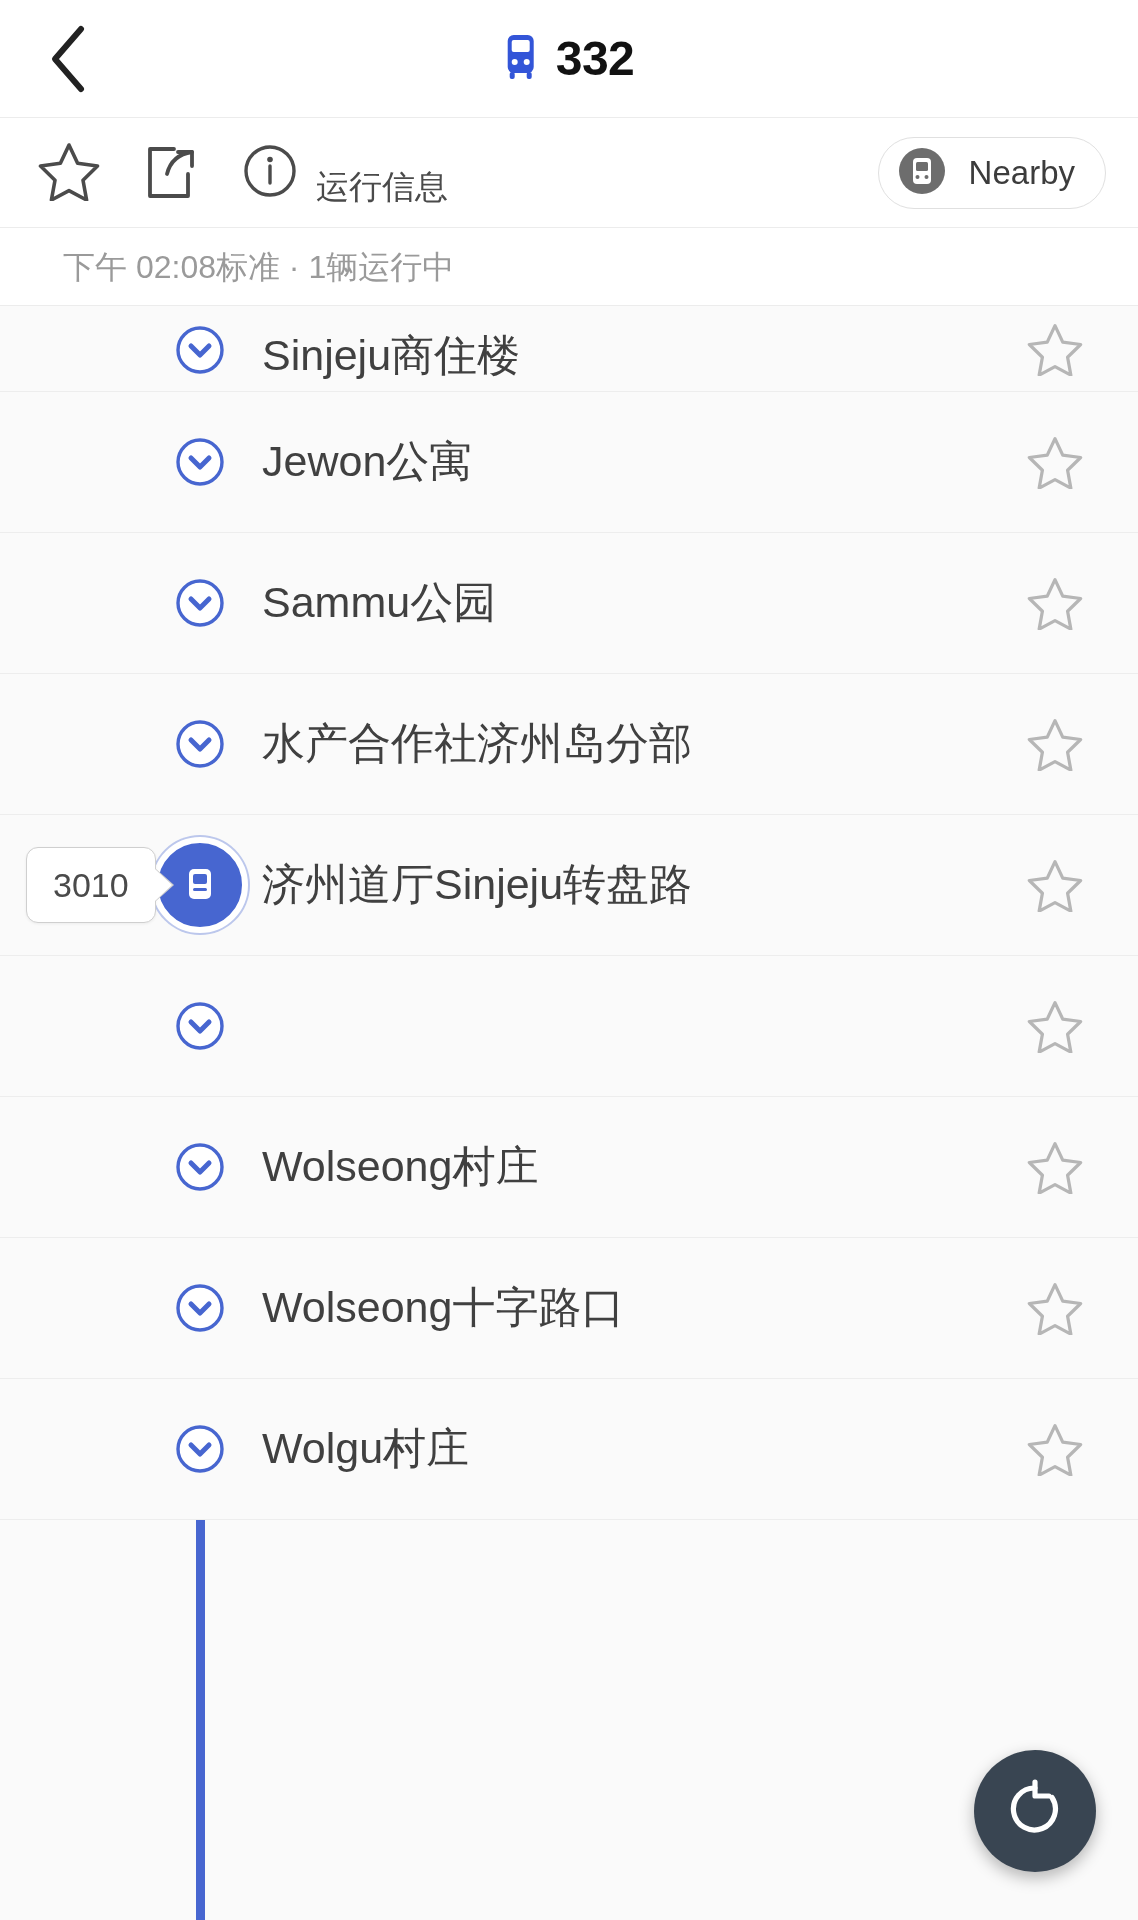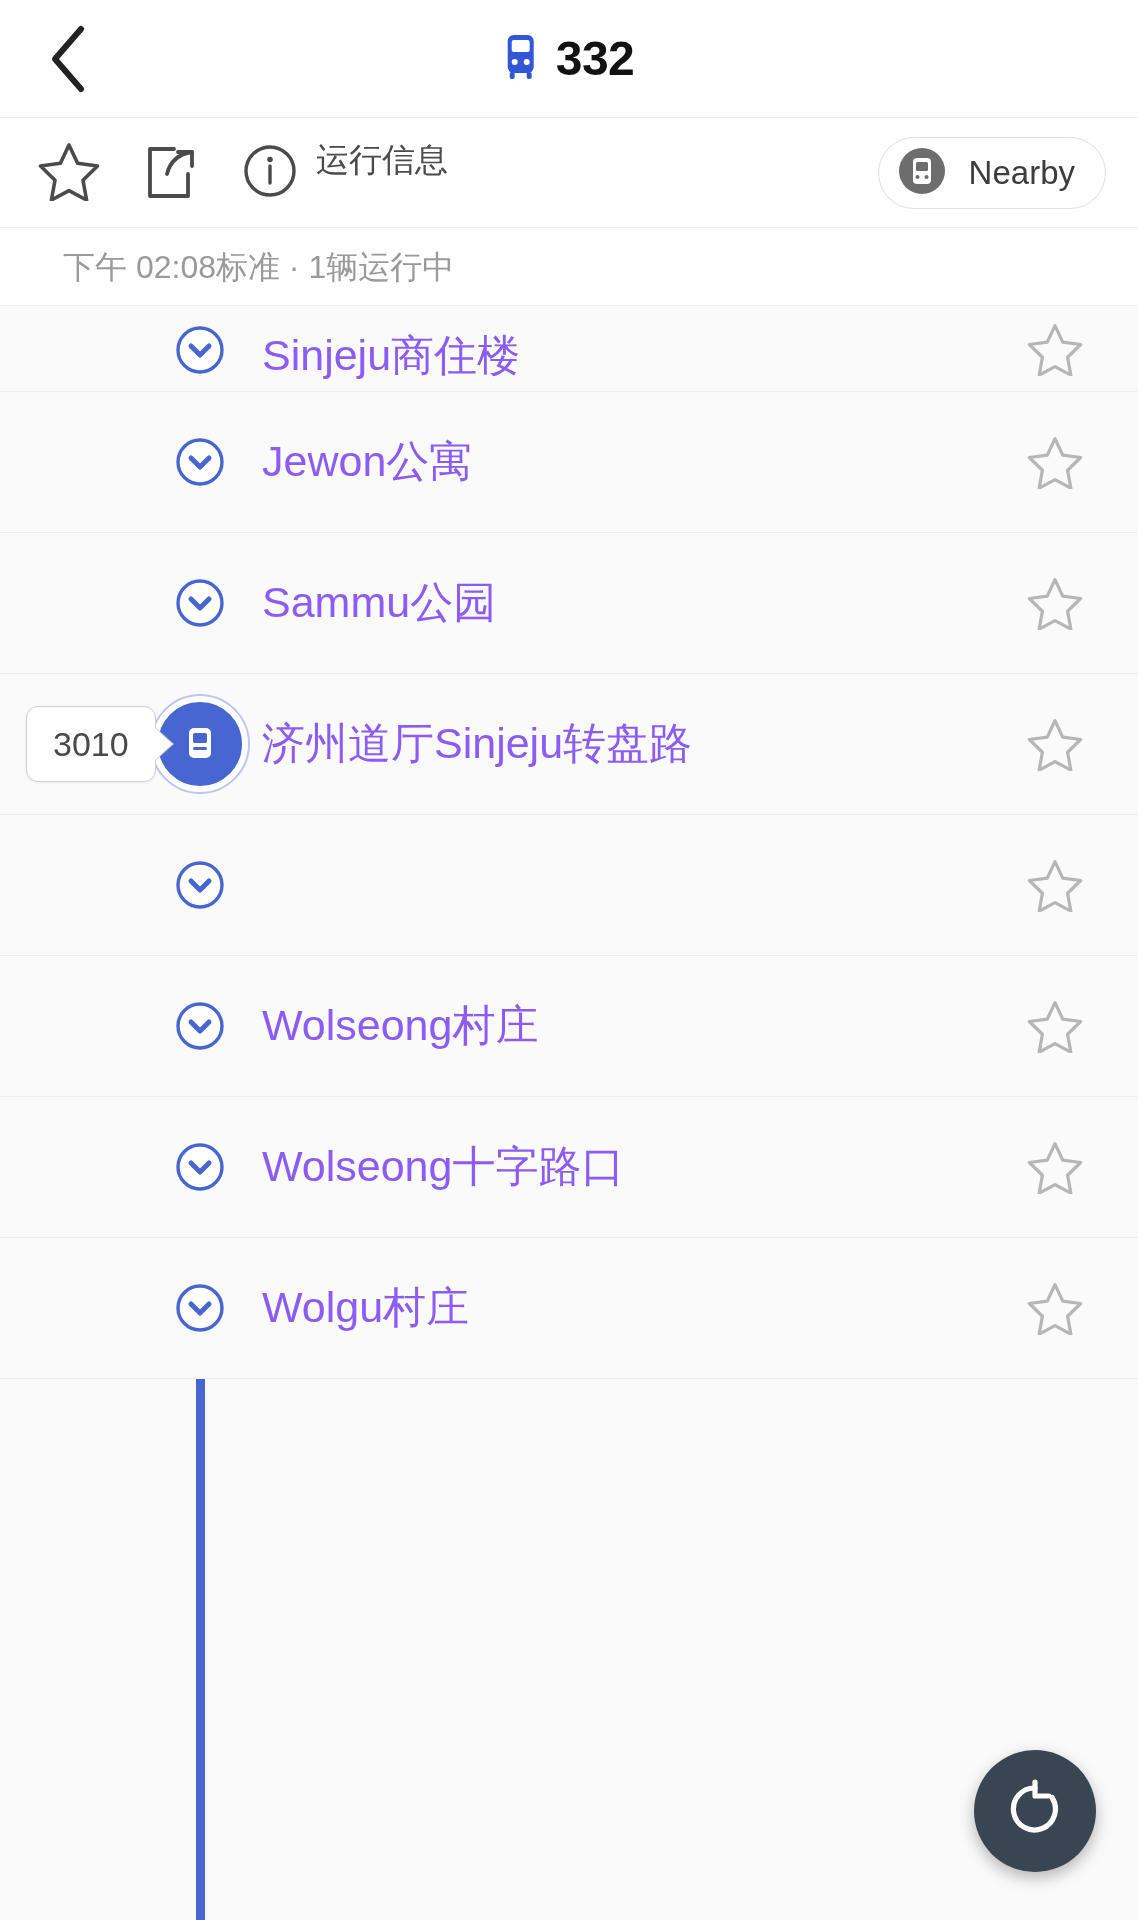--- a/index.html
+++ b/index.html
@@ -75,21 +75,21 @@
     display: flex;
     align-items: center;
     justify-content: center;
     cursor: pointer;
   }
   .ab-star { margin-left: 36px; width: 66px; height: 66px; }
   .ab-share { margin-left: 36px; width: 62px; height: 66px; }
   .ab-info-group {
     margin-left: 42px;
     display: flex;
-    align-items: flex-start;
+    align-items: flex-end;
     gap: 18px;
     cursor: pointer;
   }
   .ab-info-label {
     font-size: 33px;
     color: #4a4a4a;
     line-height: 1;
   }
   .nearby-chip {
     position: absolute;
@@ -168,21 +168,21 @@
     height: 50px;
     display: flex;
     align-items: center;
     justify-content: center;
     z-index: 3;
   }
   .stop-row.first .stop-marker { top: 44px; }
   .stop-name {
     margin-left: 262px;
     font-size: 43px;
-    color: #8b5cf6;
+    color: #404040;
     line-height: 1.1;
     white-space: nowrap;
   }
   .stop-star {
     position: absolute;
     right: 54px;
     top: 50%;
     transform: translateY(-50%);
     width: 58px;
     height: 58px;
@@ -382,20 +382,34 @@
         </svg>
       </div>
       <div class="stop-name">Sammu公园</div>
       <div class="stop-star">
         <svg width="56" height="54" viewBox="0 0 62 60">
           <polygon points="31,4 39.6,22.3 59.5,25 45,39.2 48.6,59 31,49.6 13.4,59 17,39.2 2.5,25 22.4,22.3" fill="none" stroke="#b6b6b6" stroke-width="3.6" stroke-linejoin="round"></polygon>
         </svg>
       </div>
     </div>
 
+    <div class="stop-row">
+      <div class="stop-marker">
+        <svg width="50" height="50" viewBox="0 0 50 50">
+          <circle cx="25" cy="25" r="22" fill="#ffffff" stroke="#4766d0" stroke-width="3.4"></circle>
+          <polyline points="16,21 25,30 34,21" fill="none" stroke="#4766d0" stroke-width="5" stroke-linecap="round" stroke-linejoin="round"></polyline>
+        </svg>
+      </div>
+      <div class="stop-name">水产合作社济州岛分部</div>
+      <div class="stop-star">
+        <svg width="56" height="54" viewBox="0 0 62 60">
+          <polygon points="31,4 39.6,22.3 59.5,25 45,39.2 48.6,59 31,49.6 13.4,59 17,39.2 2.5,25 22.4,22.3" fill="none" stroke="#b6b6b6" stroke-width="3.6" stroke-linejoin="round"></polygon>
+        </svg>
+      </div>
+    </div>
 
     <div class="stop-row current">
       <div class="veh-badge">3010</div>
       <div class="stop-marker">
         <div class="bus-pin">
           <svg width="44" height="48" viewBox="0 0 44 48">
             <rect x="11" y="8" width="22" height="30" rx="5" fill="#ffffff"></rect>
             <rect x="15" y="13" width="14" height="10" rx="2" fill="#4766d0"></rect>
             <rect x="15" y="27" width="14" height="3" rx="1.5" fill="#4766d0"></rect>
           </svg>

